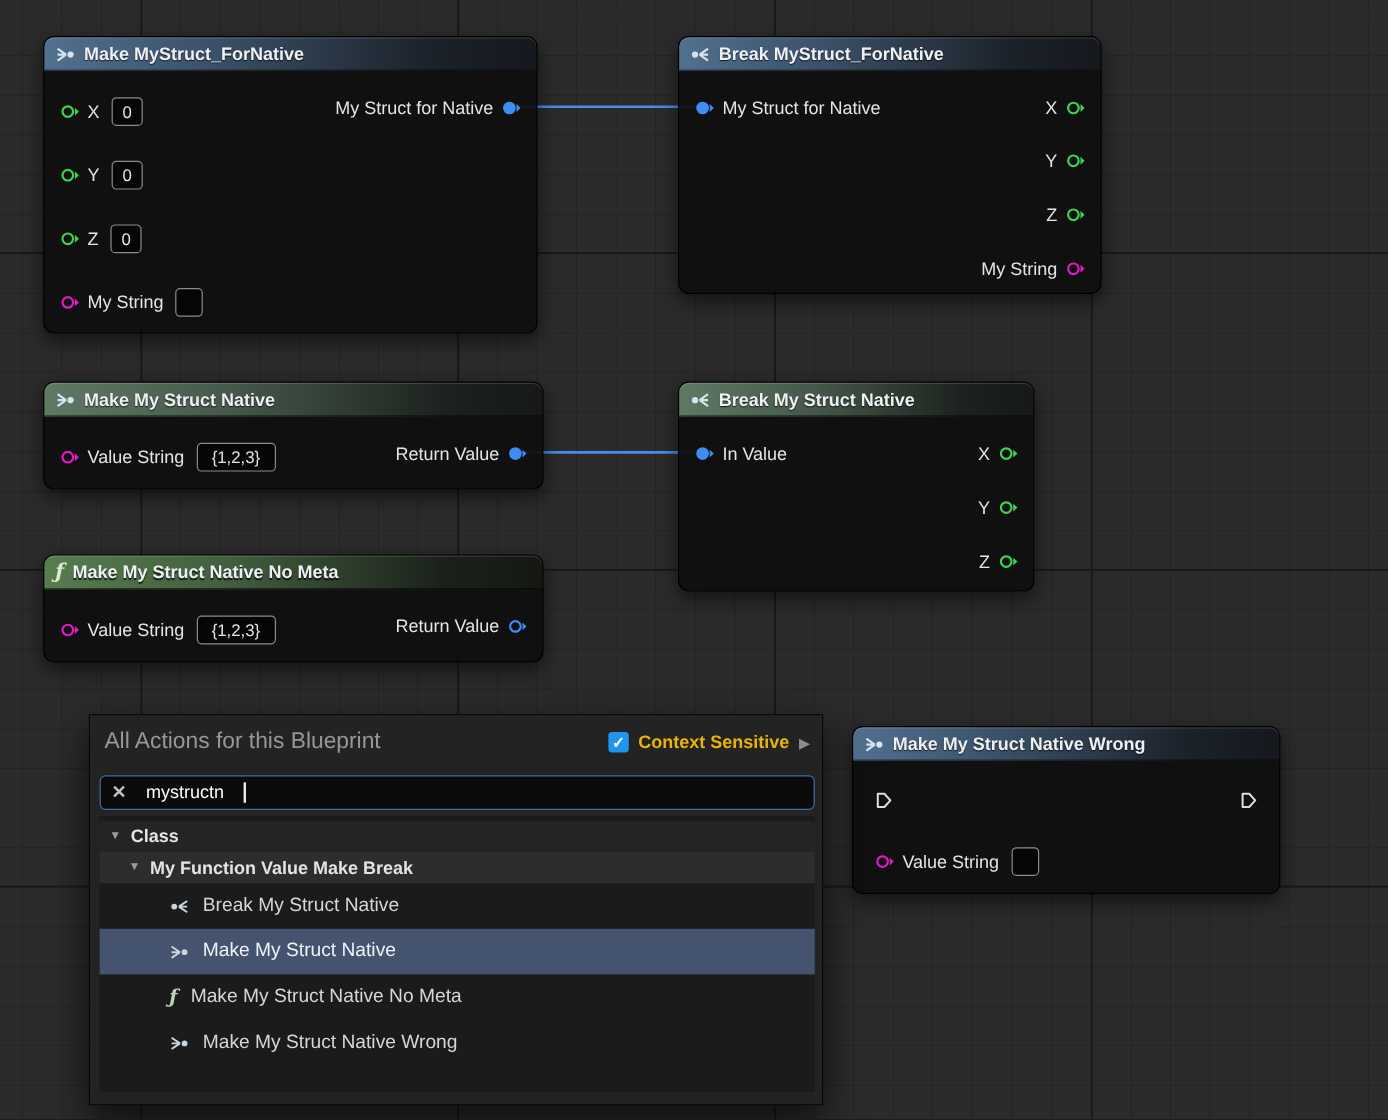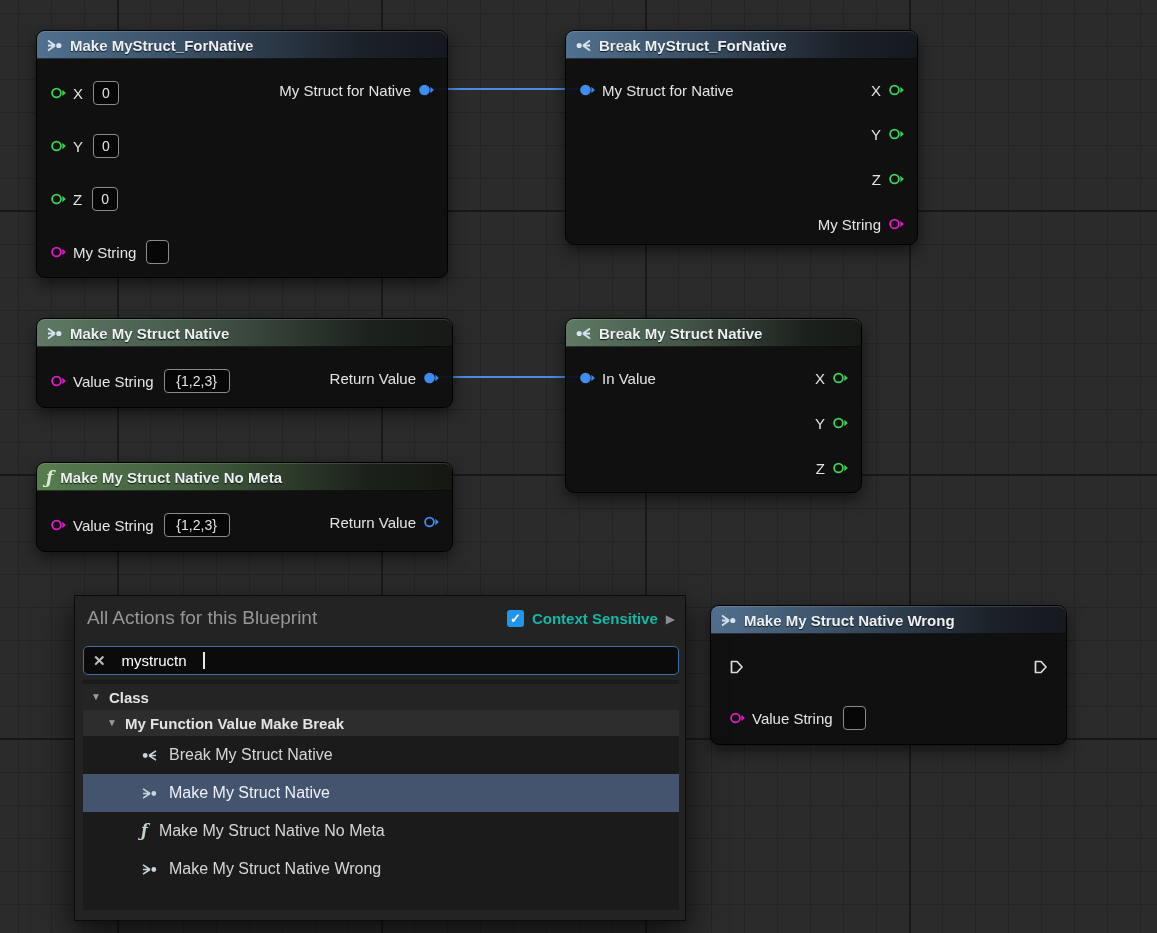--- a/index.html
+++ b/index.html
@@ -75,21 +75,21 @@
   .menu{
     position:absolute;left:38px;top:595px;width:612px;height:326px;z-index:10;
     background:#232323;border:1px solid #0b0b0b;
     box-shadow:0 12px 30px rgba(0,0,0,.7);
     margin-left:36px;
   }
   .menu-title{position:absolute;left:12px;top:11px;font-size:19px;color:#979797;}
   .ctx{position:absolute;right:10px;top:14px;display:flex;align-items:center;gap:8px;}
   .cbx{width:17px;height:17px;border-radius:3px;background:#2095ee;color:#fff;
        font-size:13px;font-weight:bold;display:flex;align-items:center;justify-content:center;}
-  .ctx-label{font-size:15px;font-weight:600;color:#14b8a6;}
+  .ctx-label{font-size:15px;font-weight:600;color:#eab308;}
   .ctx-arrow{color:#8d8d8d;font-size:12px;}
 
   .search{
     position:absolute;left:8px;right:6px;top:50px;height:29px;
     background:#0b0b0b;border:1px solid #3f6ea6;border-radius:5px;
     display:flex;align-items:center;gap:16px;padding:0 9px;
   }
   .search-x{color:#bdbdbd;font-size:15px;font-weight:bold;line-height:1;}
   .search-text{color:#ffffff;font-size:15px;}
   .caret{width:2px;height:17px;background:#e9e9e9;}

